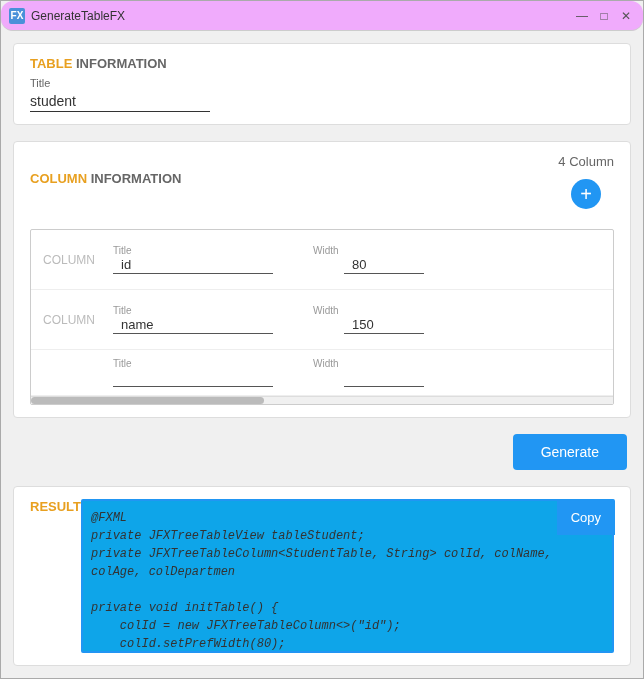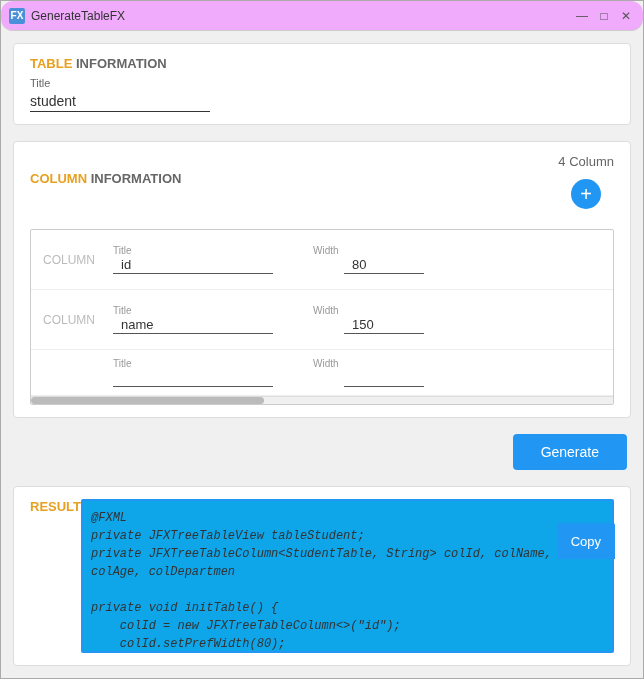--- a/index.html
+++ b/index.html
@@ -247,21 +247,20 @@
       right: -1px;
       top: 0;
       background: #2196f3;
       color: white;
       border: none;
       padding: 8px 14px;
       font-size: 13px;
       cursor: pointer;
       border-radius: 0 2px 0 0;
       height: 36px;
-      margin-top: 24px;
     }
 
     
     .col-scroll-bar {
       height: 8px;
       background: #f0f0f0;
       position: relative;
       border-top: 1px solid #ddd;
     }
     .col-scroll-thumb {

